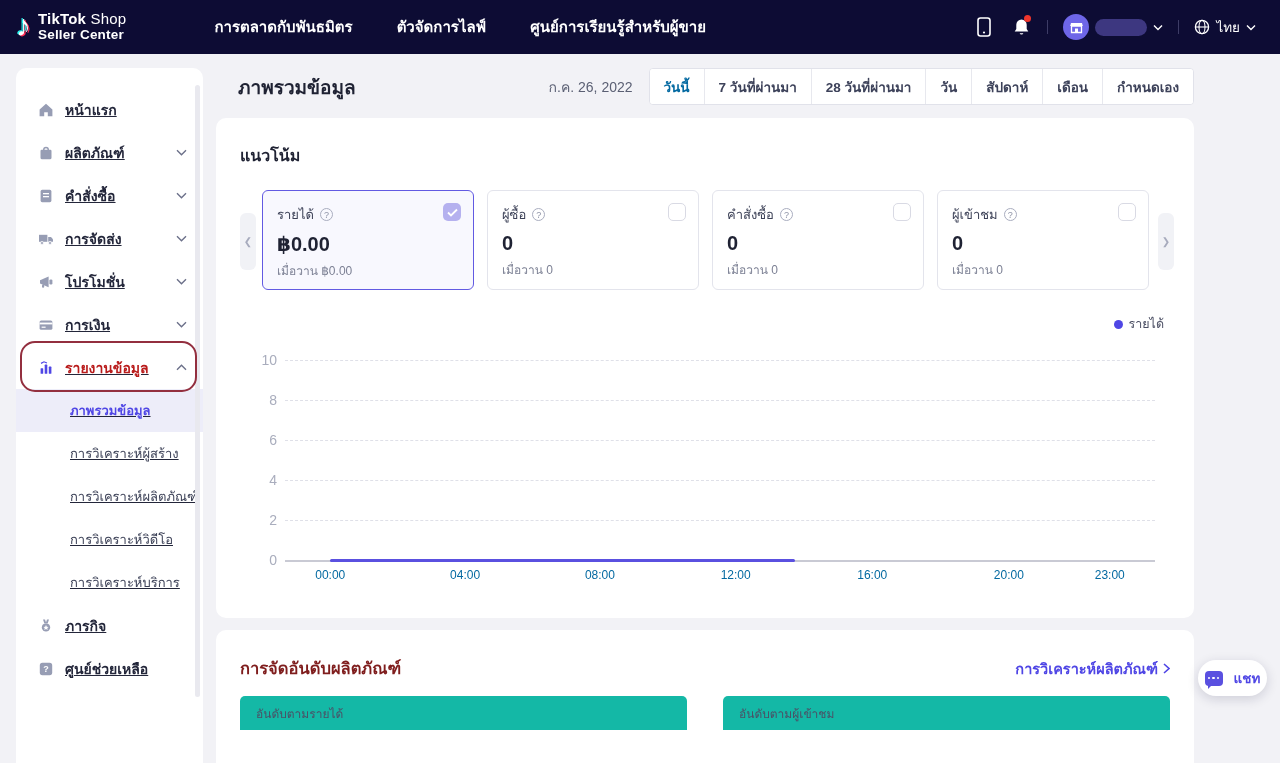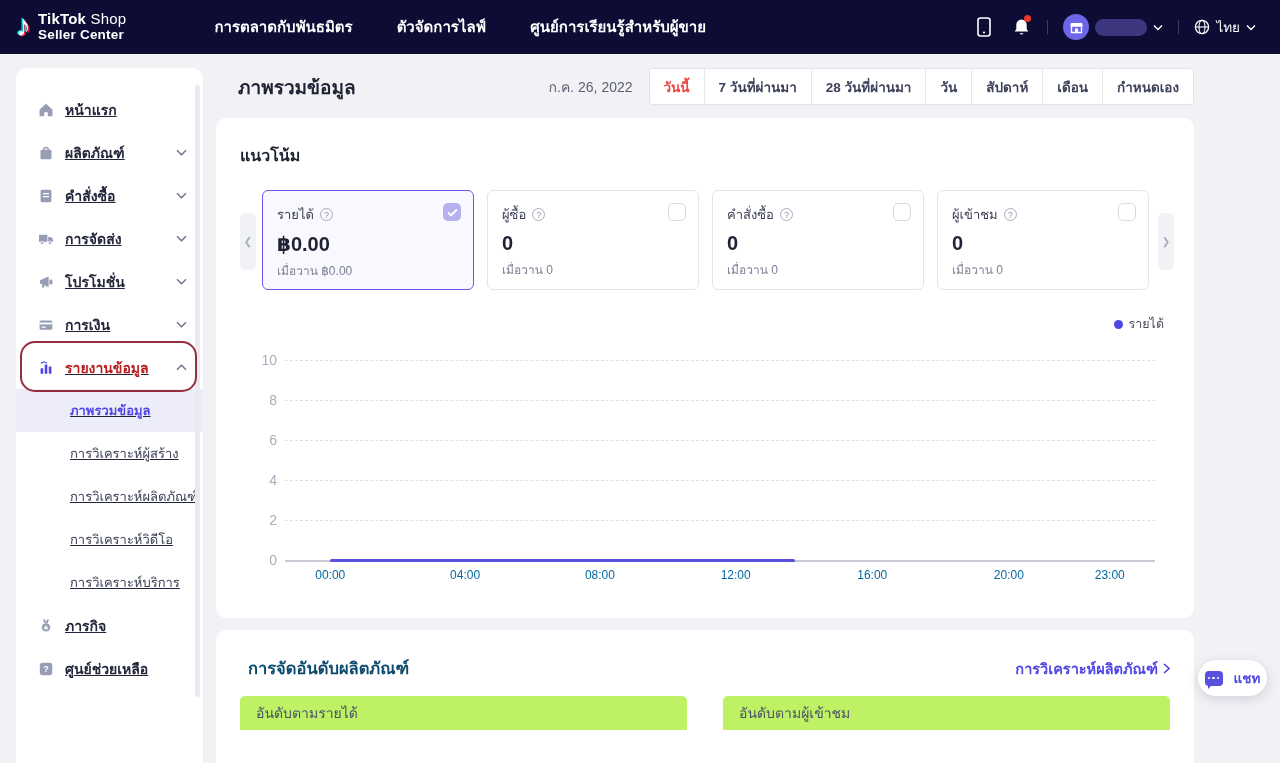--- a/index.html
+++ b/index.html
@@ -35,21 +35,21 @@
   .sub-item.active { background:#ededf9; color:#4f46e5; font-weight:700; }
   .annotation { position:absolute; left:4px; top:273px; width:177px; height:51px; border:2.5px solid #932f3f; border-radius:15px; pointer-events:none; z-index:6; }
 
   
   .page-head { position:absolute; left:238px; top:68px; width:956px; height:37px; display:flex; align-items:center; }
   .page-title { font-size:19px; font-weight:800; color:#1f2233; }
   .date-label { margin-left:auto; font-size:14px; color:#5a5f73; margin-right:16px; }
   .seg { display:flex; height:37px; background:#fff; border:1px solid #e1e2ea; border-radius:4px; overflow:hidden; }
   .seg button { background:#fff; border:none; border-left:1px solid #e7e8ee; padding:0 14px; font-family:inherit; font-size:13.5px; font-weight:700; color:#3d425a; cursor:pointer; white-space:nowrap; }
   .seg button:first-child { border-left:none; }
-  .seg button.active { color:#ef4444;text-align:right; }
+  .seg button.active { color:#0369a1;text-align:right; }
 
   
   .panel { background:#fff; border-radius:10px; position:absolute; left:216px; width:978px; }
   .panel-trend { top:118px; height:500px; }
   .trend-title { position:absolute; left:24px; top:25px; font-size:16px; font-weight:800; color:#1f2233; }
   .car-arrow { position:absolute; width:16px; height:57px; top:95px; background:#f1f2f6; border-radius:6px; display:flex; align-items:center; justify-content:center; color:#a7abbd; font-size:10px; cursor:pointer; }
   .car-left { left:24px; } .car-right { left:942px; }
   .cards { position:absolute; left:46px; top:72px; display:flex; gap:13px; }
   .mcard { width:212px; height:100px; border:1px solid #e3e4ec; border-radius:6px; background:#fff; padding:13px 14px; position:relative; cursor:pointer; }
   .mcard.selected { border:1.5px solid #625ae2; background:#f8f8fe; }
@@ -65,25 +65,25 @@
 
   .chartbox { position:absolute; left:24px; top:232px; width:930px; height:245px; }
   .ylab { position:absolute; width:37px; text-align:right; font-size:14px; color:#a9adbd; left:0; }
   .grow { position:absolute; left:45px; width:870px; border-top:1.5px dashed #dfe0e8; height:0; }
   .grow.zero { border-top:2px solid #c9cad4; }
   .dline { position:absolute; left:calc(45px + 5.2%*0.93); top:208.5px; height:3.5px; width:calc(870px*0.534); background:#5a50e0; border-radius:2px; }
   .xlab { position:absolute; top:218px; font-size:12px; color:#0369a1; transform:translateX(-50%); }
 
   
   .panel-rank { top:630px; height:170px; }
-  .rank-title { position:absolute; left:32px; top:25px; font-size:16.5px; font-weight:800; color:#0c4a6e; }
+  .rank-title { position:absolute; left:24px; top:25px; font-size:16.5px; font-weight:800; color:#7f1d1d; }
   .rank-link { position:absolute; right:24px; top:27px; font-size:14.5px; font-weight:700; color:#4f46e5; display:flex; align-items:center; gap:5px; cursor:pointer; }
   .rtables { position:absolute; left:24px; top:66px; display:flex; gap:36px; }
   .rtable { width:447px; }
-  .rtable .thead { height:34px; background:#bef264; border-radius:5px 5px 0 0; display:flex; align-items:center; padding:0 16px; font-size:14px; color:#4b5066; }
+  .rtable .thead { height:34px; background:#14b8a6; border-radius:5px 5px 0 0; display:flex; align-items:center; padding:0 16px; font-size:12px; color:#4b5066; }
   .rtable .tbody { height:64px; background:#fff; }
 
   
   .chat { position:absolute; right:13px; top:660px; width:69px; height:36px; background:#fff; border-radius:18px; box-shadow:0 3px 12px rgba(20,20,60,.16); display:flex; align-items:center; justify-content:center; gap:11px; cursor:pointer; z-index:7; }
   .chat .bub { width:18px; height:15px; background:#5a50e0; border-radius:4px; position:relative; display:flex; align-items:center; justify-content:center; gap:2px; }
   .chat .bub i { width:2.5px; height:2.5px; background:#fff; border-radius:50%; }
   .chat .bub:after { content:""; position:absolute; left:3px; bottom:-3px; border:3px solid transparent; border-top-color:#5a50e0; border-left-color:#5a50e0; }
   .chat .txt { font-size:13.5px; font-weight:800; color:#4f46e5; }
 
   svg { display:block; }

